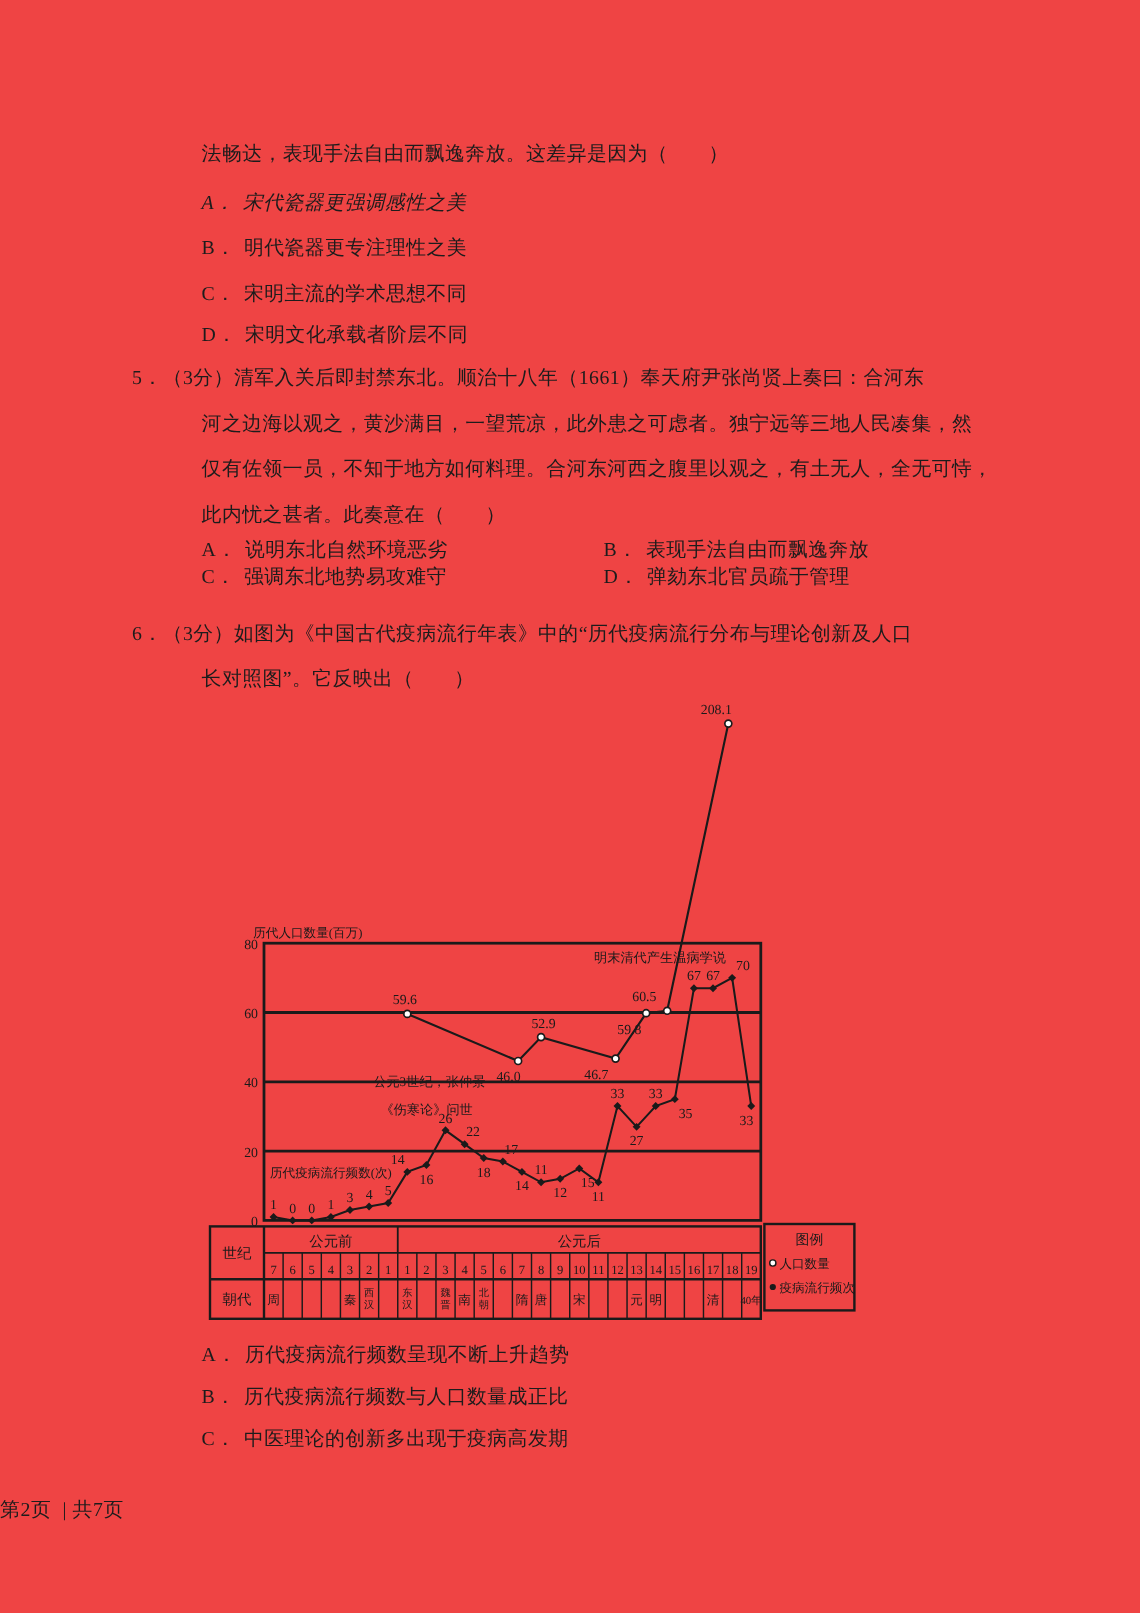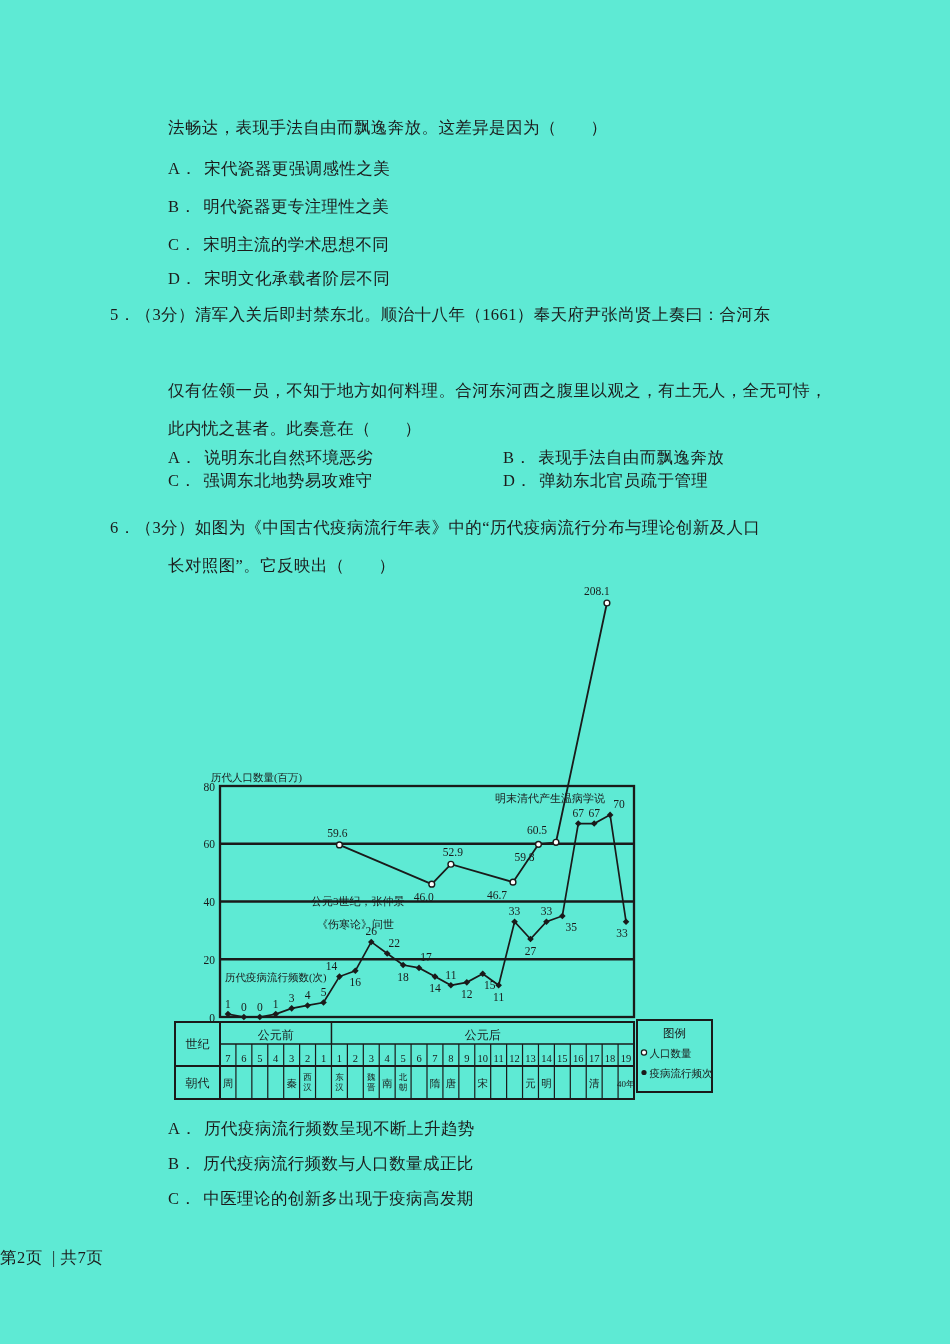--- a/index.html
+++ b/index.html
@@ -1,18 +1,18 @@
 <!DOCTYPE html>
 <html><head>
 <meta charset="utf-8">
 <style>
   html,body { margin:0; padding:0; background:#e8e8e8; }
   .page {
     position:relative; width:950px; height:1344px; margin:0 auto;
-    background:#5eead4; overflow:hidden;
+    background:#ef4444; overflow:hidden;
     font-family:"Liberation Serif","DejaVu Serif",serif;
     color:#1c1c1c;
   }
   .tline {
     position:absolute; font-size:16.5px; letter-spacing:0.4px;
     white-space:pre; line-height:20px;
   }
   .opt { position:absolute; font-size:16.5px; letter-spacing:0.4px; white-space:pre; }
   .opt .lab { margin-right:7px; }
   .footer {
@@ -21,26 +21,27 @@
   }
   #chart-svg { position:absolute; left:165px; top:577px; }
   #chart-svg text { fill:#1a1a1a; font-family:"Liberation Serif","DejaVu Serif",serif; }
 </style>
 </head>
 <body>
 
 <div class="page">
 
   <div class="tline" style="left:168px; top:118px;">法畅达，表现手法自由而飘逸奔放。这差异是因为（　　）</div>
-  <div class="opt" style="left:168px; top:158px;"><span class="lab">A．</span><span>宋代瓷器更强调感性之美</span></div>
+  <div class="opt" style="left:168px; top:158px;font-style:italic;"><span class="lab">A．</span><span>宋代瓷器更强调感性之美</span></div>
   <div class="opt" style="left:168px; top:196px;"><span class="lab">B．</span><span>明代瓷器更专注理性之美</span></div>
   <div class="opt" style="left:168px; top:234px;"><span class="lab">C．</span><span>宋明主流的学术思想不同</span></div>
   <div class="opt" style="left:168px; top:268px;text-align:right;"><span class="lab">D．</span><span>宋明文化承载者阶层不同</span></div>
 
   <div class="tline" style="left:110px; top:305px;">5．（3分）清军入关后即封禁东北。顺治十八年（1661）奉天府尹张尚贤上奏曰：合河东</div>
+  <div class="tline" style="left:168px; top:343px;">河之边海以观之，黄沙满目，一望荒凉，此外患之可虑者。独宁远等三地人民凑集，然</div>
   <div class="tline" style="left:168px; top:381px;">仅有佐领一员，不知于地方如何料理。合河东河西之腹里以观之，有土无人，全无可恃，</div>
   <div class="tline" style="left:168px; top:419px;">此内忧之甚者。此奏意在（　　）</div>
   <div class="opt" style="left:168px; top:447px;"><span class="lab">A．</span><span>说明东北自然环境恶劣</span></div>
   <div class="opt" style="left:503px; top:447px;"><span class="lab">B．</span><span>表现手法自由而飘逸奔放</span></div>
   <div class="opt" style="left:168px; top:470px;"><span class="lab">C．</span><span>强调东北地势易攻难守</span></div>
   <div class="opt" style="left:503px; top:470px;"><span class="lab">D．</span><span>弹劾东北官员疏于管理</span></div>
 
   <div class="tline" style="left:110px; top:518px;">6．（3分）如图为《中国古代疫病流行年表》中的“历代疫病流行分布与理论创新及人口</div>
   <div class="tline" style="left:168px; top:556px;text-align:center;">长对照图”。它反映出（　　）</div>
 

